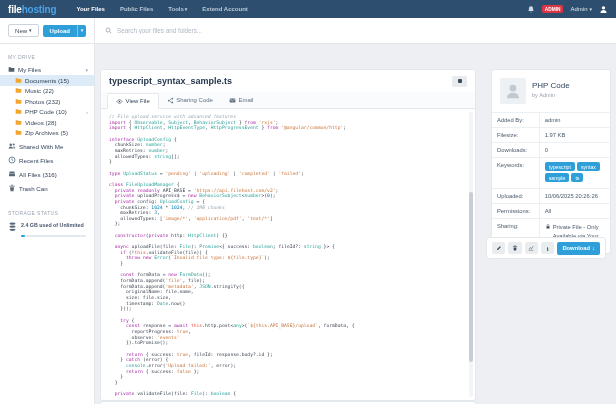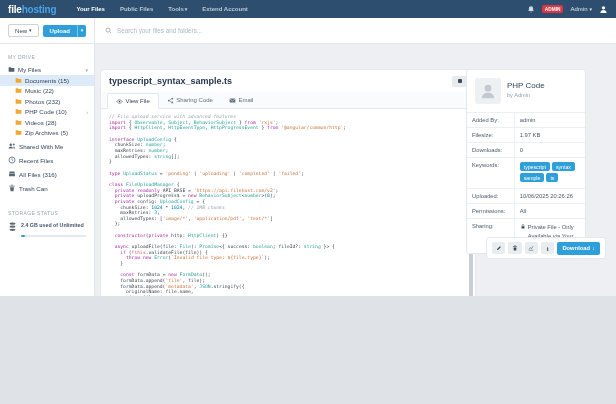--- a/index.html
+++ b/index.html
@@ -1,18 +1,18 @@
 <!DOCTYPE html>
 <html><head>
 <meta charset="utf-8">
 <style>
   * { margin:0; padding:0; box-sizing:border-box; }
   html,body { background:#dfe3e8; }
   body { font-family:"Liberation Sans", sans-serif; }
-  .app { position:relative; width:616px; height:296px; background:#edeff2; overflow:hidden; }
+  .app { position:relative; width:616px; height:404px; background:#edeff2; overflow:hidden; }
 
   
   .navbar { position:absolute; left:0; top:0; width:616px; height:18px; background:#2d4e6e;
             display:flex; align-items:center; padding:0 8px; }
   .brand { font-size:10px; font-weight:bold; letter-spacing:-0.2px; margin-right:20px; cursor:pointer; }
   .brand .b1 { color:#ffffff; } .brand .b2 { color:#4aa3e8; }
   .nav-links { display:flex; gap:15px; align-items:center; }
   .nav-link { font-size:6px; font-weight:bold; color:#b9c9d9; cursor:pointer; display:flex; align-items:center; gap:1px; }
   .nav-link.active { color:#ffffff; }
   .nav-right { margin-left:auto; display:flex; align-items:center; gap:7px; }
@@ -79,21 +79,21 @@
   .code .lit { color:#c87137; }
   .code .ths { color:#e4564a; }
   .vscroll { position:absolute; right:2px; top:42px; bottom:3px; width:4px; background:#f3f4f6; border-radius:2px; }
   .vscroll .thumb { position:absolute; right:0; width:4px; top:80px; height:170px; background:#c9ced4; border-radius:2px; }
 
   .pagelink-card { left:5px; top:337px; width:376px; height:64px; padding:6px 8px; }
   .pagelink-title { font-size:7px; font-weight:bold; color:#253750; }
   .pagelink-input { margin-top:5px; height:12px; background:#e9edf0; border:none; border-radius:2px; width:100%; }
 
   
-  .profile-card { left:371px; top:5px; width:120px; padding:8px 0 0; }
+  .profile-card { left:396px; top:5px; width:120px; padding:8px 0 0; }
   .profile { display:flex; align-items:flex-start; gap:6px; padding:0 8px 8px; }
   .avatar { width:26px; height:26px; background:#eef1f4; border-radius:2px; display:flex; align-items:center; justify-content:center; color:#c2c9d1; }
   .profile-name { font-size:8px; color:#33455c; margin-top:3px; }
   .profile-by { font-size:5.6px; color:#98a2ae; margin-top:2px; }
   .dtable { width:100%; border-collapse:collapse; font-size:5.8px; color:#4a5a6c; }
   .dtable td { border-top:1px solid #ecf0f3; padding:4px 5px; vertical-align:top; }
   .dtable td.lbl { width:40%; border-right:1px solid #ecf0f3; }
   .badge { display:inline-block; background:#2e9fd8; color:#fff; font-size:5.2px; padding:1.5px 4px;
            border-radius:2px; margin:0 2px 2px 0; cursor:pointer; }
   .share-val { display:flex; gap:2px; align-items:flex-start; }

